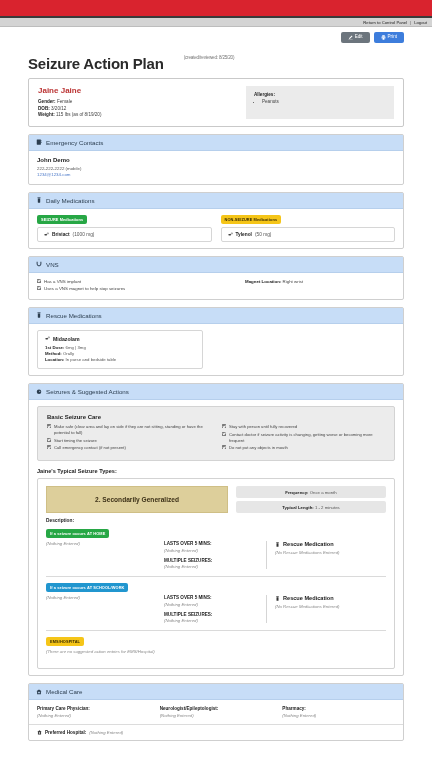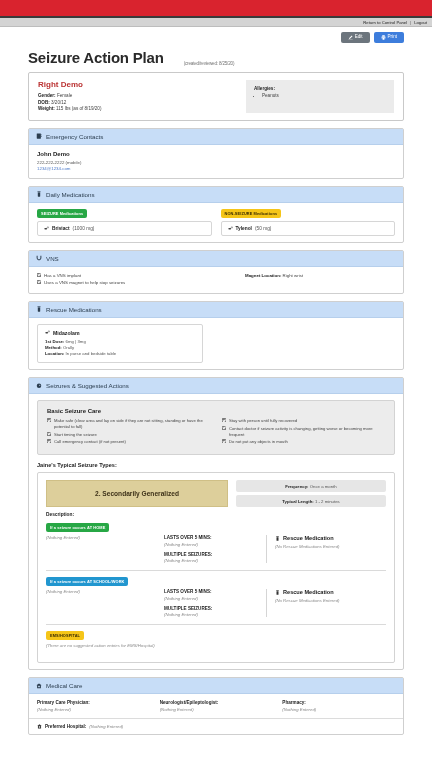--- a/index.html
+++ b/index.html
@@ -29,22 +29,22 @@
     display:inline-flex; align-items:center; gap:2px;
     font-size:4.6px; color:#fff; border-radius:2px;
     padding:3px 7px; border:none; line-height:1;
   }
   .btn-edit { background:#6c757d; }
   .btn-print { background:#3d7ddc; }
   .btn svg { width:5px; height:5px; display:block; }
 
   h1.title {
     font-size:15px; font-weight:bold; color:#2a2a2a;
-    margin:6px 0 6px 0; letter-spacing:-0.2px;
-    display:flex; align-items:flex-end; gap:20px;
+    margin:12px 0 6px 0; letter-spacing:-0.2px;
+    display:flex; align-items:flex-start; gap:20px;
   }
   h1.title .sub { font-size:4.6px; font-weight:normal; color:#777; }
 
   .panel {
     border:1px solid #c9c9c9; border-radius:2px;
     background:#fff; margin-bottom:7px;
   }
   .panel-white { padding:7px 9px; }
 
   .card { border:1px solid #cfcfcf; border-radius:2px; margin-bottom:7px; background:#fff; }
@@ -182,21 +182,21 @@
   </div>
 
   <h1 class="title">
     <span>Seizure Action Plan</span>
     <span class="sub">(created/reviewed: 8/25/20)</span>
   </h1>
 
   <div class="panel panel-white">
     <div class="patient-grid">
       <div class="patient-left">
-        <div class="name">Right Demo</div>
+        <div class="name">Jaine Jaine</div>
         <div class="kv">
           <b>Gender:</b>
           <span>Female</span>
         </div>
         <div class="kv">
           <b>DOB:</b>
           <span>3/20/12</span>
         </div>
         <div class="kv">
           <b>Weight:</b>

